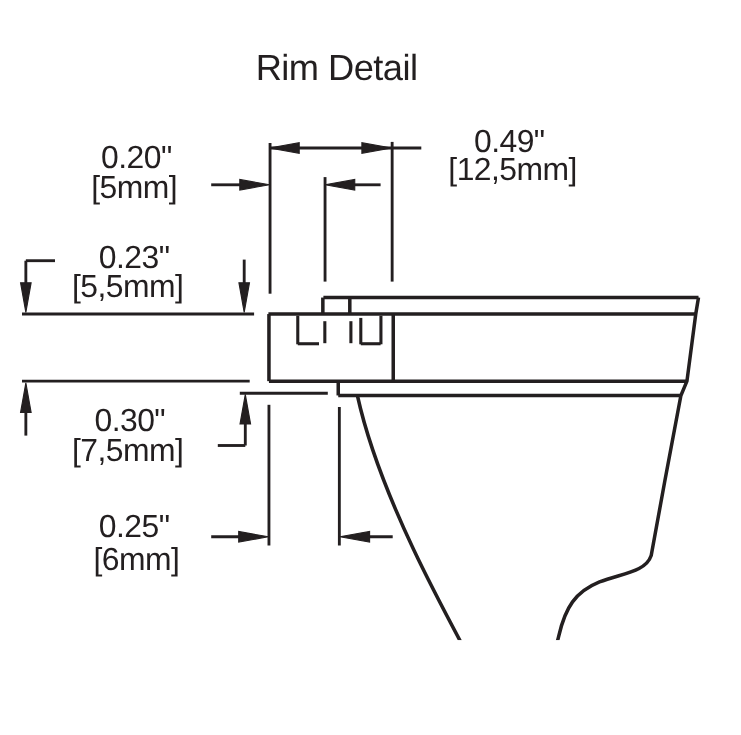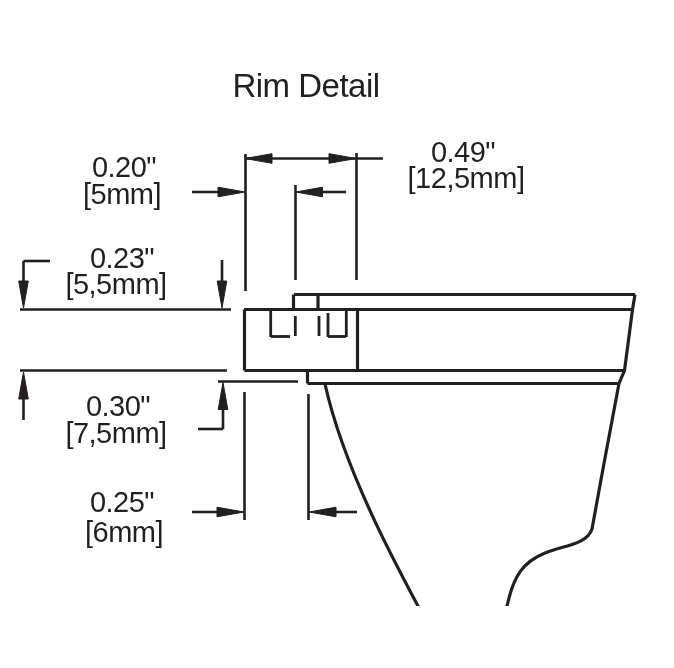--- a/index.html
+++ b/index.html
@@ -6,21 +6,20 @@
     margin: 0;
     padding: 0;
     background: #ffffff;
   }
   .stage {
     position: relative;
     width: 674px;
     height: 582px;
     background: #ffffff;
     overflow: hidden;
-    margin-top: 24px;
   }
   svg {
     display: block;
   }
   .dim-text {
     font-family: "Liberation Sans", sans-serif;
     font-size: 29px;
     letter-spacing: -0.5px;
     fill: #231f20;
   }

